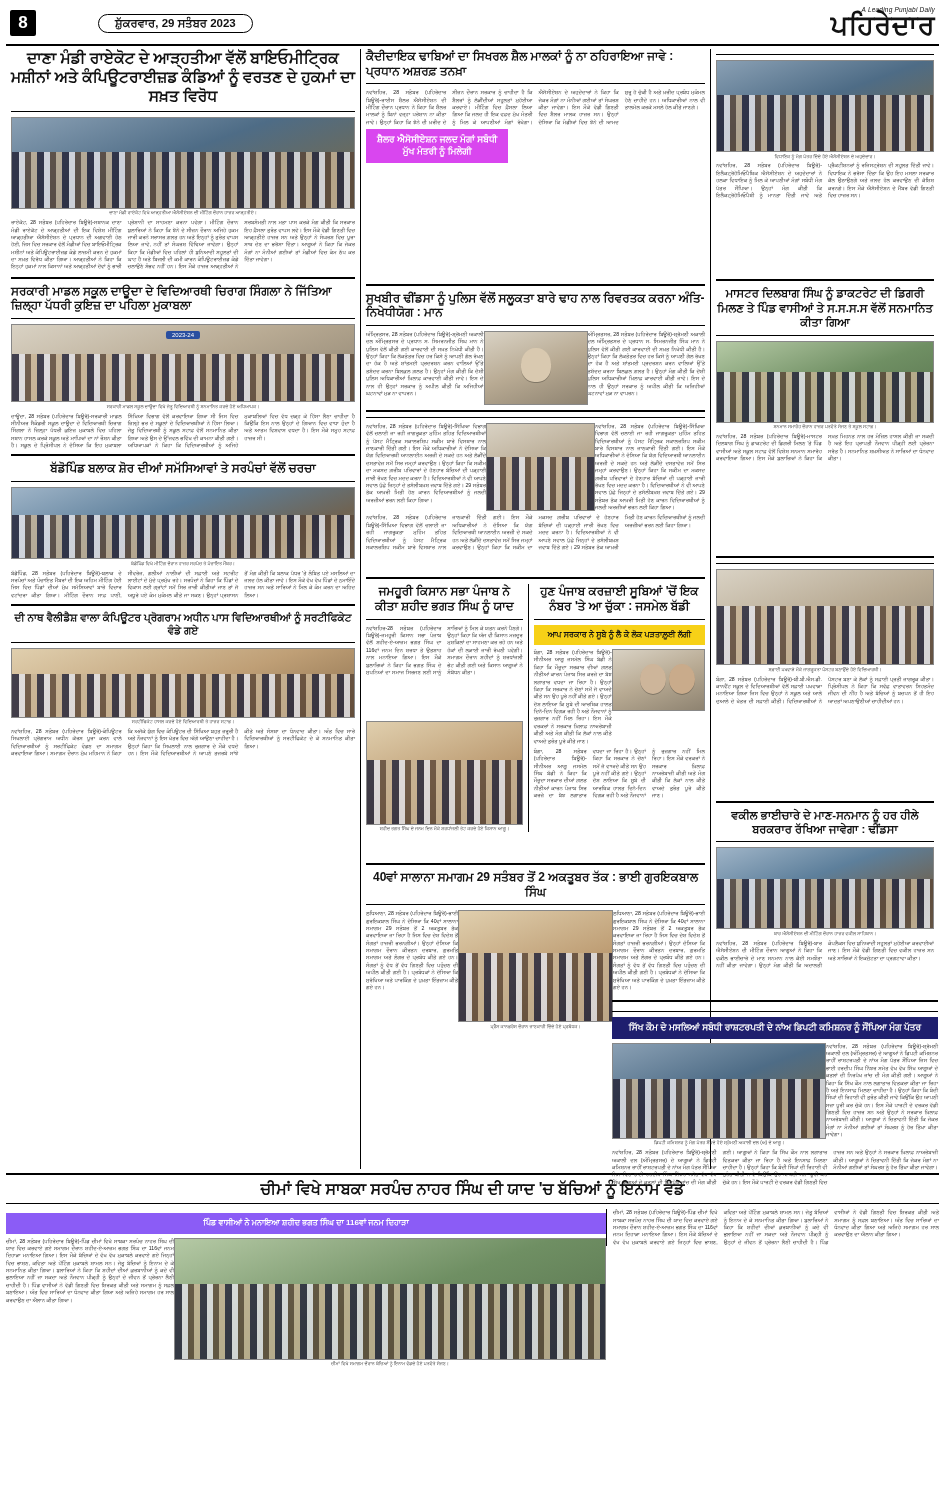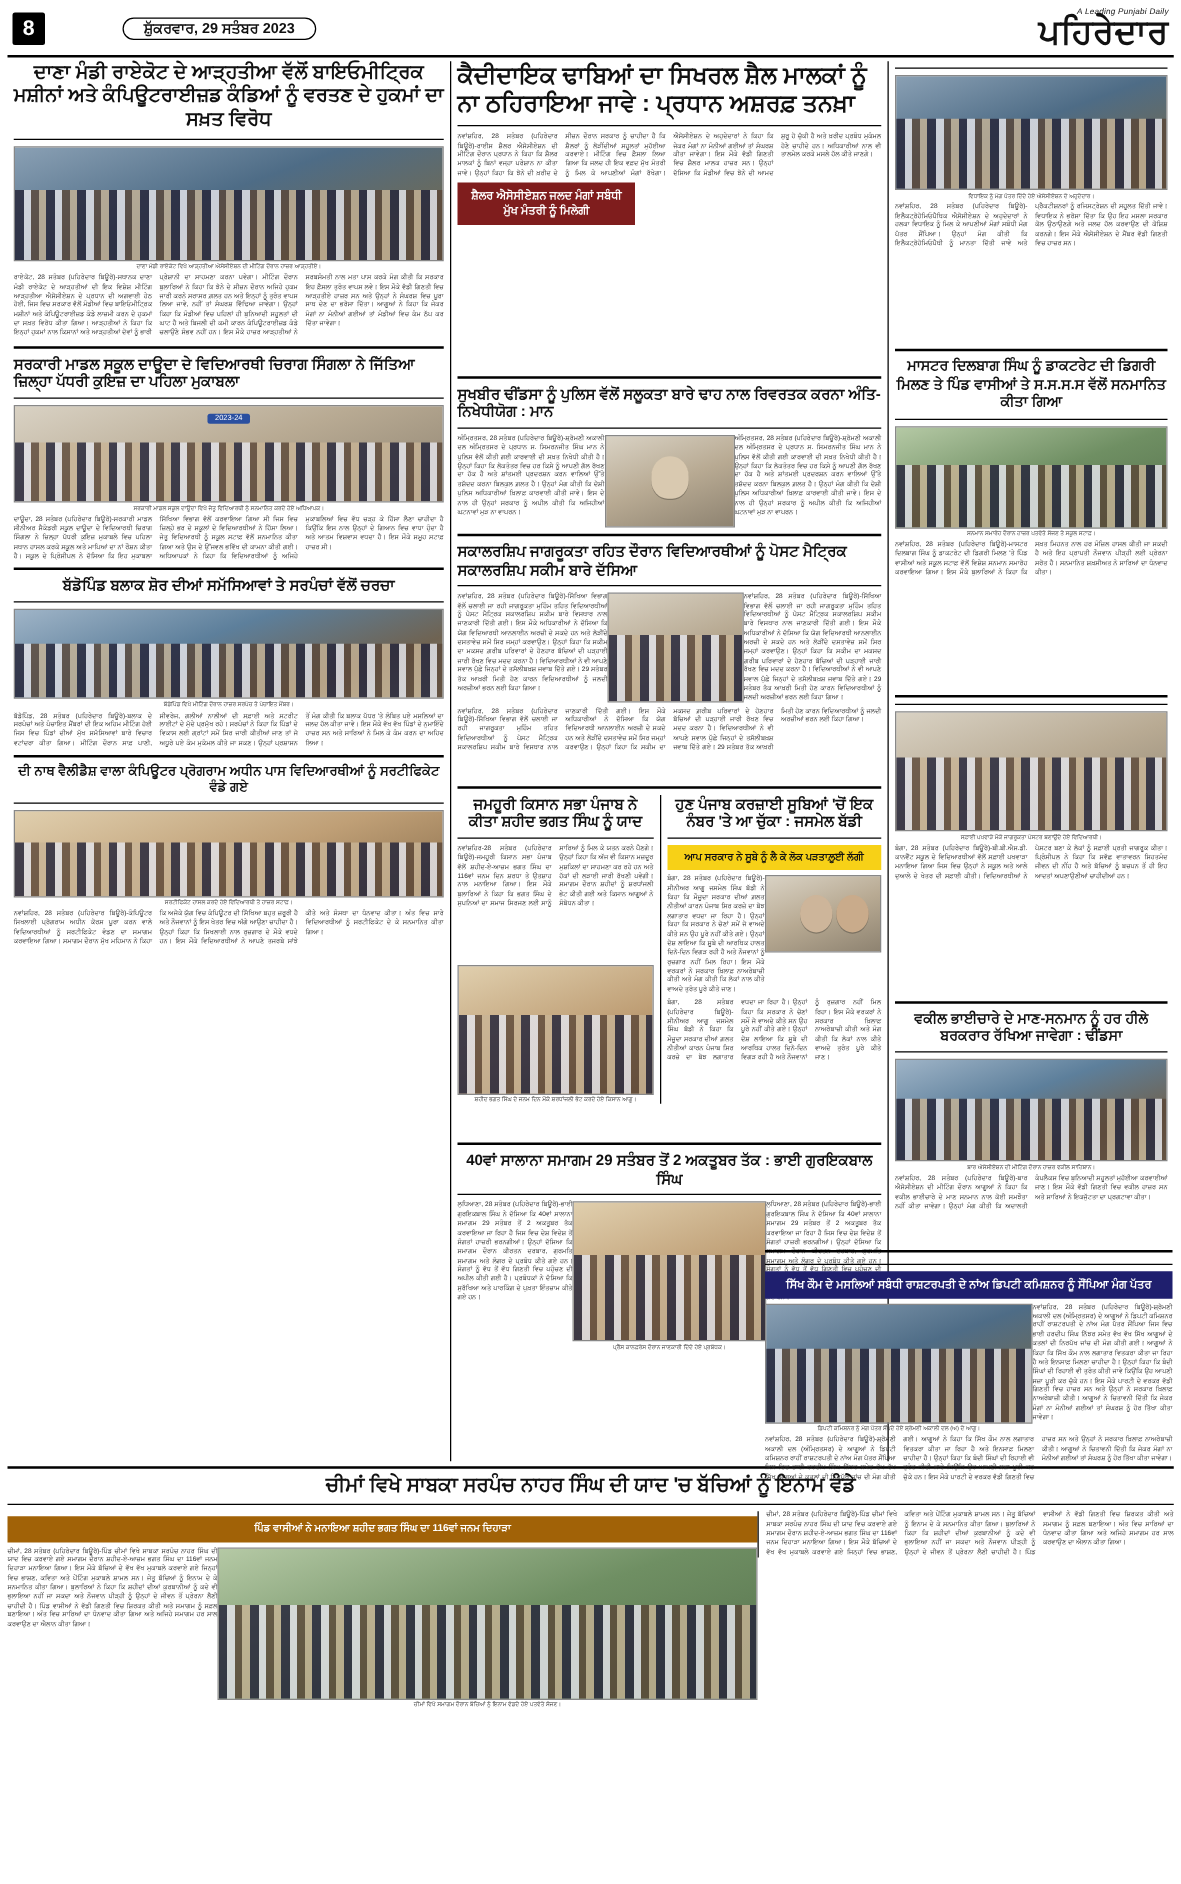--- a/index.html
+++ b/index.html
@@ -39,21 +39,21 @@
     gap:0px;
     margin-top:3px;
     height:1120px;
   }
   .col { padding:0 5px; }
   .col-left { border-right:1px solid #000; }
   .col-mid { border-right:1px solid #000; }
 
   .hl { font-weight:bold; line-height:1.22; }
   .h-xl { font-size:15.5px;text-align:center; }
-  .h-lg { font-size:19px; }
+  .h-lg { font-size:12px; }
   .h-md { font-size:12px; }
   .h-sm { font-size:10.5px; }
 
   .rule { border-top:1px solid #000; margin:5px 0; }
   .rule-thick { border-top:2px solid #000; margin:5px 0; }
 
   .body-text {
     font-size:5.2px; line-height:1.42; text-align:justify;
     color:#222;
   }
@@ -83,22 +83,22 @@
   .photo .head {
     position:absolute; border-radius:50%;
     background:#b98a62; box-shadow:0 1px 0 rgba(0,0,0,.25);
   }
   .cap { font-size:4.6px; text-align:center; line-height:1.3; margin-top:1.5px; color:#333; }
 
   .banner {
     background:#1f1f6e; color:#fff; font-weight:bold; font-size:9px;
     text-align:center; padding:5px 4px; line-height:1.3; margin:4px 0;
   }
-  .banner-red { background:#7f1d1d; }
-  .banner-pink { background:#a16207; font-size:8px; }
+  .banner-red { background:#d946ef; }
+  .banner-pink { background:#8b5cf6; font-size:8px; }
   .banner-yellow { background:#f7d117; color:#111; font-size:8px; }
 
   
   .bottom {
     border-top:2px solid #000; margin-top:4px; padding-top:4px; height:250px;
   }
   .bottom-head { font-size:16px; font-weight:bold; text-align:center; line-height:1.2; }
 
   .right-head { font-size:11.5px; font-weight:bold; text-align:center; line-height:1.25; }
 
@@ -183,21 +183,20 @@
         <div class="flex1 body-text">ਅੰਮ੍ਰਿਤਸਰ, 28 ਸਤੰਬਰ (ਪਹਿਰੇਦਾਰ ਬਿਊਰੋ)-ਸ਼੍ਰੋਮਣੀ ਅਕਾਲੀ ਦਲ ਅੰਮ੍ਰਿਤਸਰ ਦੇ ਪ੍ਰਧਾਨ ਸ. ਸਿਮਰਨਜੀਤ ਸਿੰਘ ਮਾਨ ਨੇ ਪੁਲਿਸ ਵੱਲੋਂ ਕੀਤੀ ਗਈ ਕਾਰਵਾਈ ਦੀ ਸਖ਼ਤ ਨਿਖੇਧੀ ਕੀਤੀ ਹੈ। ਉਨ੍ਹਾਂ ਕਿਹਾ ਕਿ ਲੋਕਤੰਤਰ ਵਿਚ ਹਰ ਕਿਸੇ ਨੂੰ ਆਪਣੀ ਗੱਲ ਰੱਖਣ ਦਾ ਹੱਕ ਹੈ ਅਤੇ ਸ਼ਾਂਤਮਈ ਪ੍ਰਦਰਸ਼ਨ ਕਰਨ ਵਾਲਿਆਂ ਉੱਤੇ ਤਸ਼ੱਦਦ ਕਰਨਾ ਬਿਲਕੁਲ ਗ਼ਲਤ ਹੈ। ਉਨ੍ਹਾਂ ਮੰਗ ਕੀਤੀ ਕਿ ਦੋਸ਼ੀ ਪੁਲਿਸ ਅਧਿਕਾਰੀਆਂ ਖ਼ਿਲਾਫ਼ ਕਾਰਵਾਈ ਕੀਤੀ ਜਾਵੇ। ਇਸ ਦੇ ਨਾਲ ਹੀ ਉਨ੍ਹਾਂ ਸਰਕਾਰ ਨੂੰ ਅਪੀਲ ਕੀਤੀ ਕਿ ਅਜਿਹੀਆਂ ਘਟਨਾਵਾਂ ਮੁੜ ਨਾ ਵਾਪਰਨ।</div>
         <div style="width:104px;">
           <div class="photo indoor" style="height:74px;">
             <div class="head" style="width:30px;height:34px;left:50%;top:22%;margin-left:-15px;background:#d9c9b0;border-radius:48% 48% 44% 44%;"></div>
           </div>
         </div>
         <div class="flex1 body-text">ਅੰਮ੍ਰਿਤਸਰ, 28 ਸਤੰਬਰ (ਪਹਿਰੇਦਾਰ ਬਿਊਰੋ)-ਸ਼੍ਰੋਮਣੀ ਅਕਾਲੀ ਦਲ ਅੰਮ੍ਰਿਤਸਰ ਦੇ ਪ੍ਰਧਾਨ ਸ. ਸਿਮਰਨਜੀਤ ਸਿੰਘ ਮਾਨ ਨੇ ਪੁਲਿਸ ਵੱਲੋਂ ਕੀਤੀ ਗਈ ਕਾਰਵਾਈ ਦੀ ਸਖ਼ਤ ਨਿਖੇਧੀ ਕੀਤੀ ਹੈ। ਉਨ੍ਹਾਂ ਕਿਹਾ ਕਿ ਲੋਕਤੰਤਰ ਵਿਚ ਹਰ ਕਿਸੇ ਨੂੰ ਆਪਣੀ ਗੱਲ ਰੱਖਣ ਦਾ ਹੱਕ ਹੈ ਅਤੇ ਸ਼ਾਂਤਮਈ ਪ੍ਰਦਰਸ਼ਨ ਕਰਨ ਵਾਲਿਆਂ ਉੱਤੇ ਤਸ਼ੱਦਦ ਕਰਨਾ ਬਿਲਕੁਲ ਗ਼ਲਤ ਹੈ। ਉਨ੍ਹਾਂ ਮੰਗ ਕੀਤੀ ਕਿ ਦੋਸ਼ੀ ਪੁਲਿਸ ਅਧਿਕਾਰੀਆਂ ਖ਼ਿਲਾਫ਼ ਕਾਰਵਾਈ ਕੀਤੀ ਜਾਵੇ। ਇਸ ਦੇ ਨਾਲ ਹੀ ਉਨ੍ਹਾਂ ਸਰਕਾਰ ਨੂੰ ਅਪੀਲ ਕੀਤੀ ਕਿ ਅਜਿਹੀਆਂ ਘਟਨਾਵਾਂ ਮੁੜ ਨਾ ਵਾਪਰਨ।</div>
       </div>
 
       <div class="rule-thick"></div>
-      <div class="hl h-md">ਸਕਾਲਰਸ਼ਿਪ ਜਾਗਰੂਕਤਾ ਰਹਿਤ ਦੌਰਾਨ ਵਿਦਿਆਰਥੀਆਂ ਨੂੰ ਪੋਸਟ ਮੈਟ੍ਰਿਕ ਸਕਾਲਰਸ਼ਿਪ ਸਕੀਮ ਬਾਰੇ ਦੱਸਿਆ</div>
       <div class="rule"></div>
       <div class="twocol-row">
         <div style="width:120px;" class="body-text">ਨਵਾਂਸ਼ਹਿਰ, 28 ਸਤੰਬਰ (ਪਹਿਰੇਦਾਰ ਬਿਊਰੋ)-ਸਿੱਖਿਆ ਵਿਭਾਗ ਵੱਲੋਂ ਚਲਾਈ ਜਾ ਰਹੀ ਜਾਗਰੂਕਤਾ ਮੁਹਿੰਮ ਤਹਿਤ ਵਿਦਿਆਰਥੀਆਂ ਨੂੰ ਪੋਸਟ ਮੈਟ੍ਰਿਕ ਸਕਾਲਰਸ਼ਿਪ ਸਕੀਮ ਬਾਰੇ ਵਿਸਥਾਰ ਨਾਲ ਜਾਣਕਾਰੀ ਦਿੱਤੀ ਗਈ। ਇਸ ਮੌਕੇ ਅਧਿਕਾਰੀਆਂ ਨੇ ਦੱਸਿਆ ਕਿ ਯੋਗ ਵਿਦਿਆਰਥੀ ਆਨਲਾਈਨ ਅਰਜ਼ੀ ਦੇ ਸਕਦੇ ਹਨ ਅਤੇ ਲੋੜੀਂਦੇ ਦਸਤਾਵੇਜ਼ ਸਮੇਂ ਸਿਰ ਜਮ੍ਹਾਂ ਕਰਵਾਉਣ। ਉਨ੍ਹਾਂ ਕਿਹਾ ਕਿ ਸਕੀਮ ਦਾ ਮਕਸਦ ਗ਼ਰੀਬ ਪਰਿਵਾਰਾਂ ਦੇ ਹੋਣਹਾਰ ਬੱਚਿਆਂ ਦੀ ਪੜ੍ਹਾਈ ਜਾਰੀ ਰੱਖਣ ਵਿਚ ਮਦਦ ਕਰਨਾ ਹੈ। ਵਿਦਿਆਰਥੀਆਂ ਨੇ ਵੀ ਆਪਣੇ ਸਵਾਲ ਪੁੱਛੇ ਜਿਨ੍ਹਾਂ ਦੇ ਤਸੱਲੀਬਖ਼ਸ਼ ਜਵਾਬ ਦਿੱਤੇ ਗਏ। 29 ਸਤੰਬਰ ਤੱਕ ਆਖ਼ਰੀ ਮਿਤੀ ਹੋਣ ਕਾਰਨ ਵਿਦਿਆਰਥੀਆਂ ਨੂੰ ਜਲਦੀ ਅਰਜ਼ੀਆਂ ਭਰਨ ਲਈ ਕਿਹਾ ਗਿਆ।</div>
         <div style="flex:1;">
           <div class="photo indoor" style="height:88px;">
             <div class="people"></div>
           </div>
         </div>
         <div style="width:110px;" class="body-text">ਨਵਾਂਸ਼ਹਿਰ, 28 ਸਤੰਬਰ (ਪਹਿਰੇਦਾਰ ਬਿਊਰੋ)-ਸਿੱਖਿਆ ਵਿਭਾਗ ਵੱਲੋਂ ਚਲਾਈ ਜਾ ਰਹੀ ਜਾਗਰੂਕਤਾ ਮੁਹਿੰਮ ਤਹਿਤ ਵਿਦਿਆਰਥੀਆਂ ਨੂੰ ਪੋਸਟ ਮੈਟ੍ਰਿਕ ਸਕਾਲਰਸ਼ਿਪ ਸਕੀਮ ਬਾਰੇ ਵਿਸਥਾਰ ਨਾਲ ਜਾਣਕਾਰੀ ਦਿੱਤੀ ਗਈ। ਇਸ ਮੌਕੇ ਅਧਿਕਾਰੀਆਂ ਨੇ ਦੱਸਿਆ ਕਿ ਯੋਗ ਵਿਦਿਆਰਥੀ ਆਨਲਾਈਨ ਅਰਜ਼ੀ ਦੇ ਸਕਦੇ ਹਨ ਅਤੇ ਲੋੜੀਂਦੇ ਦਸਤਾਵੇਜ਼ ਸਮੇਂ ਸਿਰ ਜਮ੍ਹਾਂ ਕਰਵਾਉਣ। ਉਨ੍ਹਾਂ ਕਿਹਾ ਕਿ ਸਕੀਮ ਦਾ ਮਕਸਦ ਗ਼ਰੀਬ ਪਰਿਵਾਰਾਂ ਦੇ ਹੋਣਹਾਰ ਬੱਚਿਆਂ ਦੀ ਪੜ੍ਹਾਈ ਜਾਰੀ ਰੱਖਣ ਵਿਚ ਮਦਦ ਕਰਨਾ ਹੈ। ਵਿਦਿਆਰਥੀਆਂ ਨੇ ਵੀ ਆਪਣੇ ਸਵਾਲ ਪੁੱਛੇ ਜਿਨ੍ਹਾਂ ਦੇ ਤਸੱਲੀਬਖ਼ਸ਼ ਜਵਾਬ ਦਿੱਤੇ ਗਏ। 29 ਸਤੰਬਰ ਤੱਕ ਆਖ਼ਰੀ ਮਿਤੀ ਹੋਣ ਕਾਰਨ ਵਿਦਿਆਰਥੀਆਂ ਨੂੰ ਜਲਦੀ ਅਰਜ਼ੀਆਂ ਭਰਨ ਲਈ ਕਿਹਾ ਗਿਆ।</div>
       </div>

